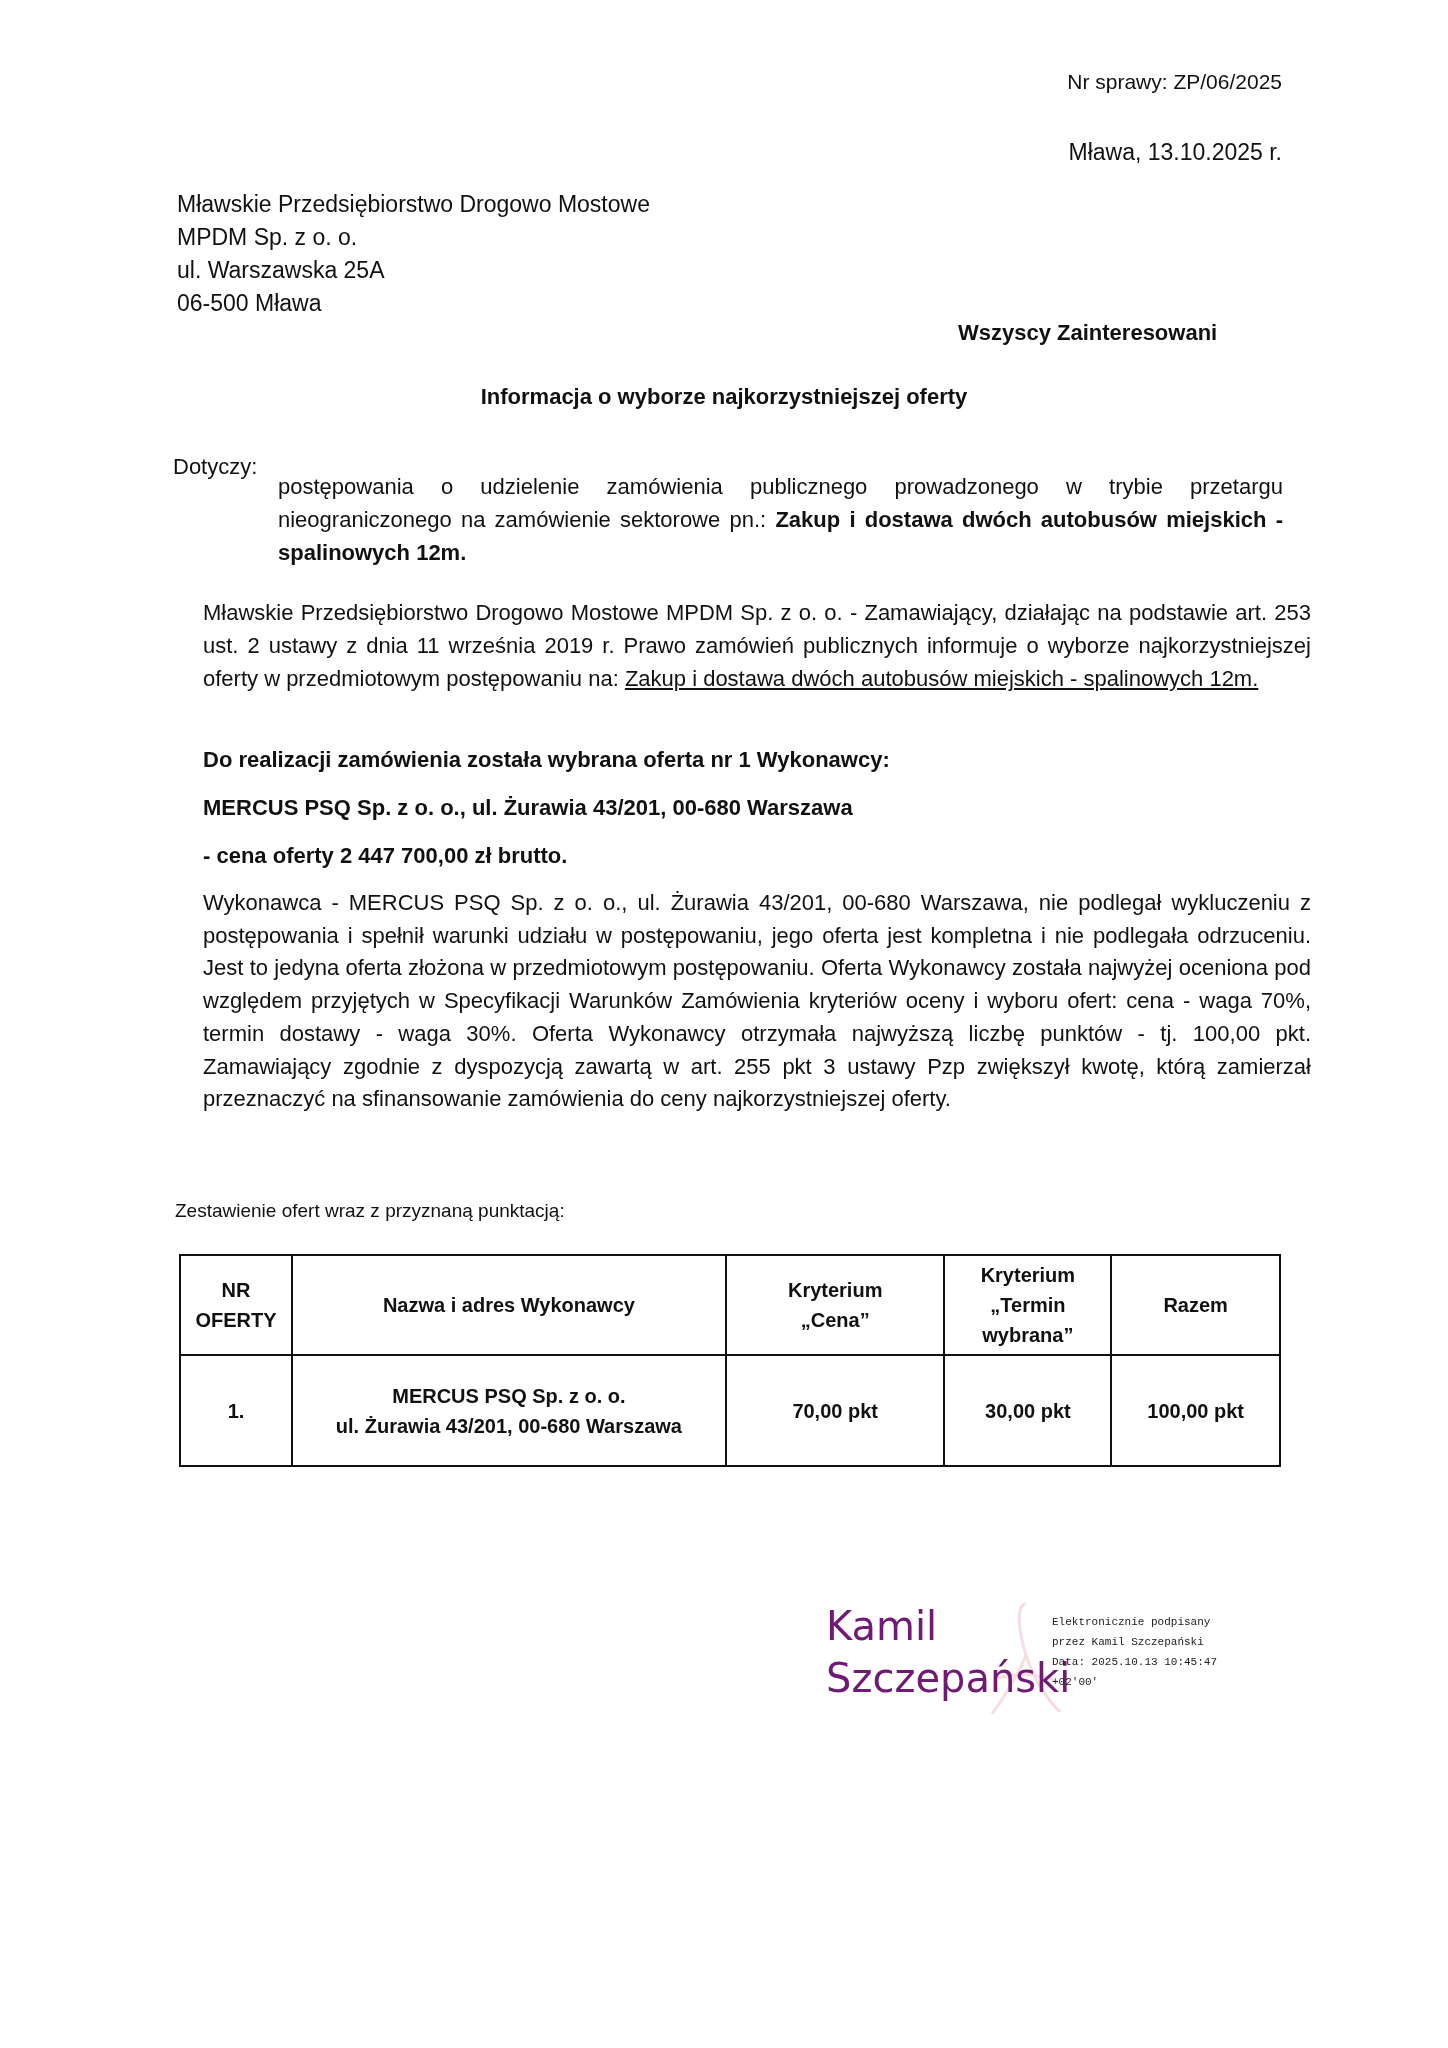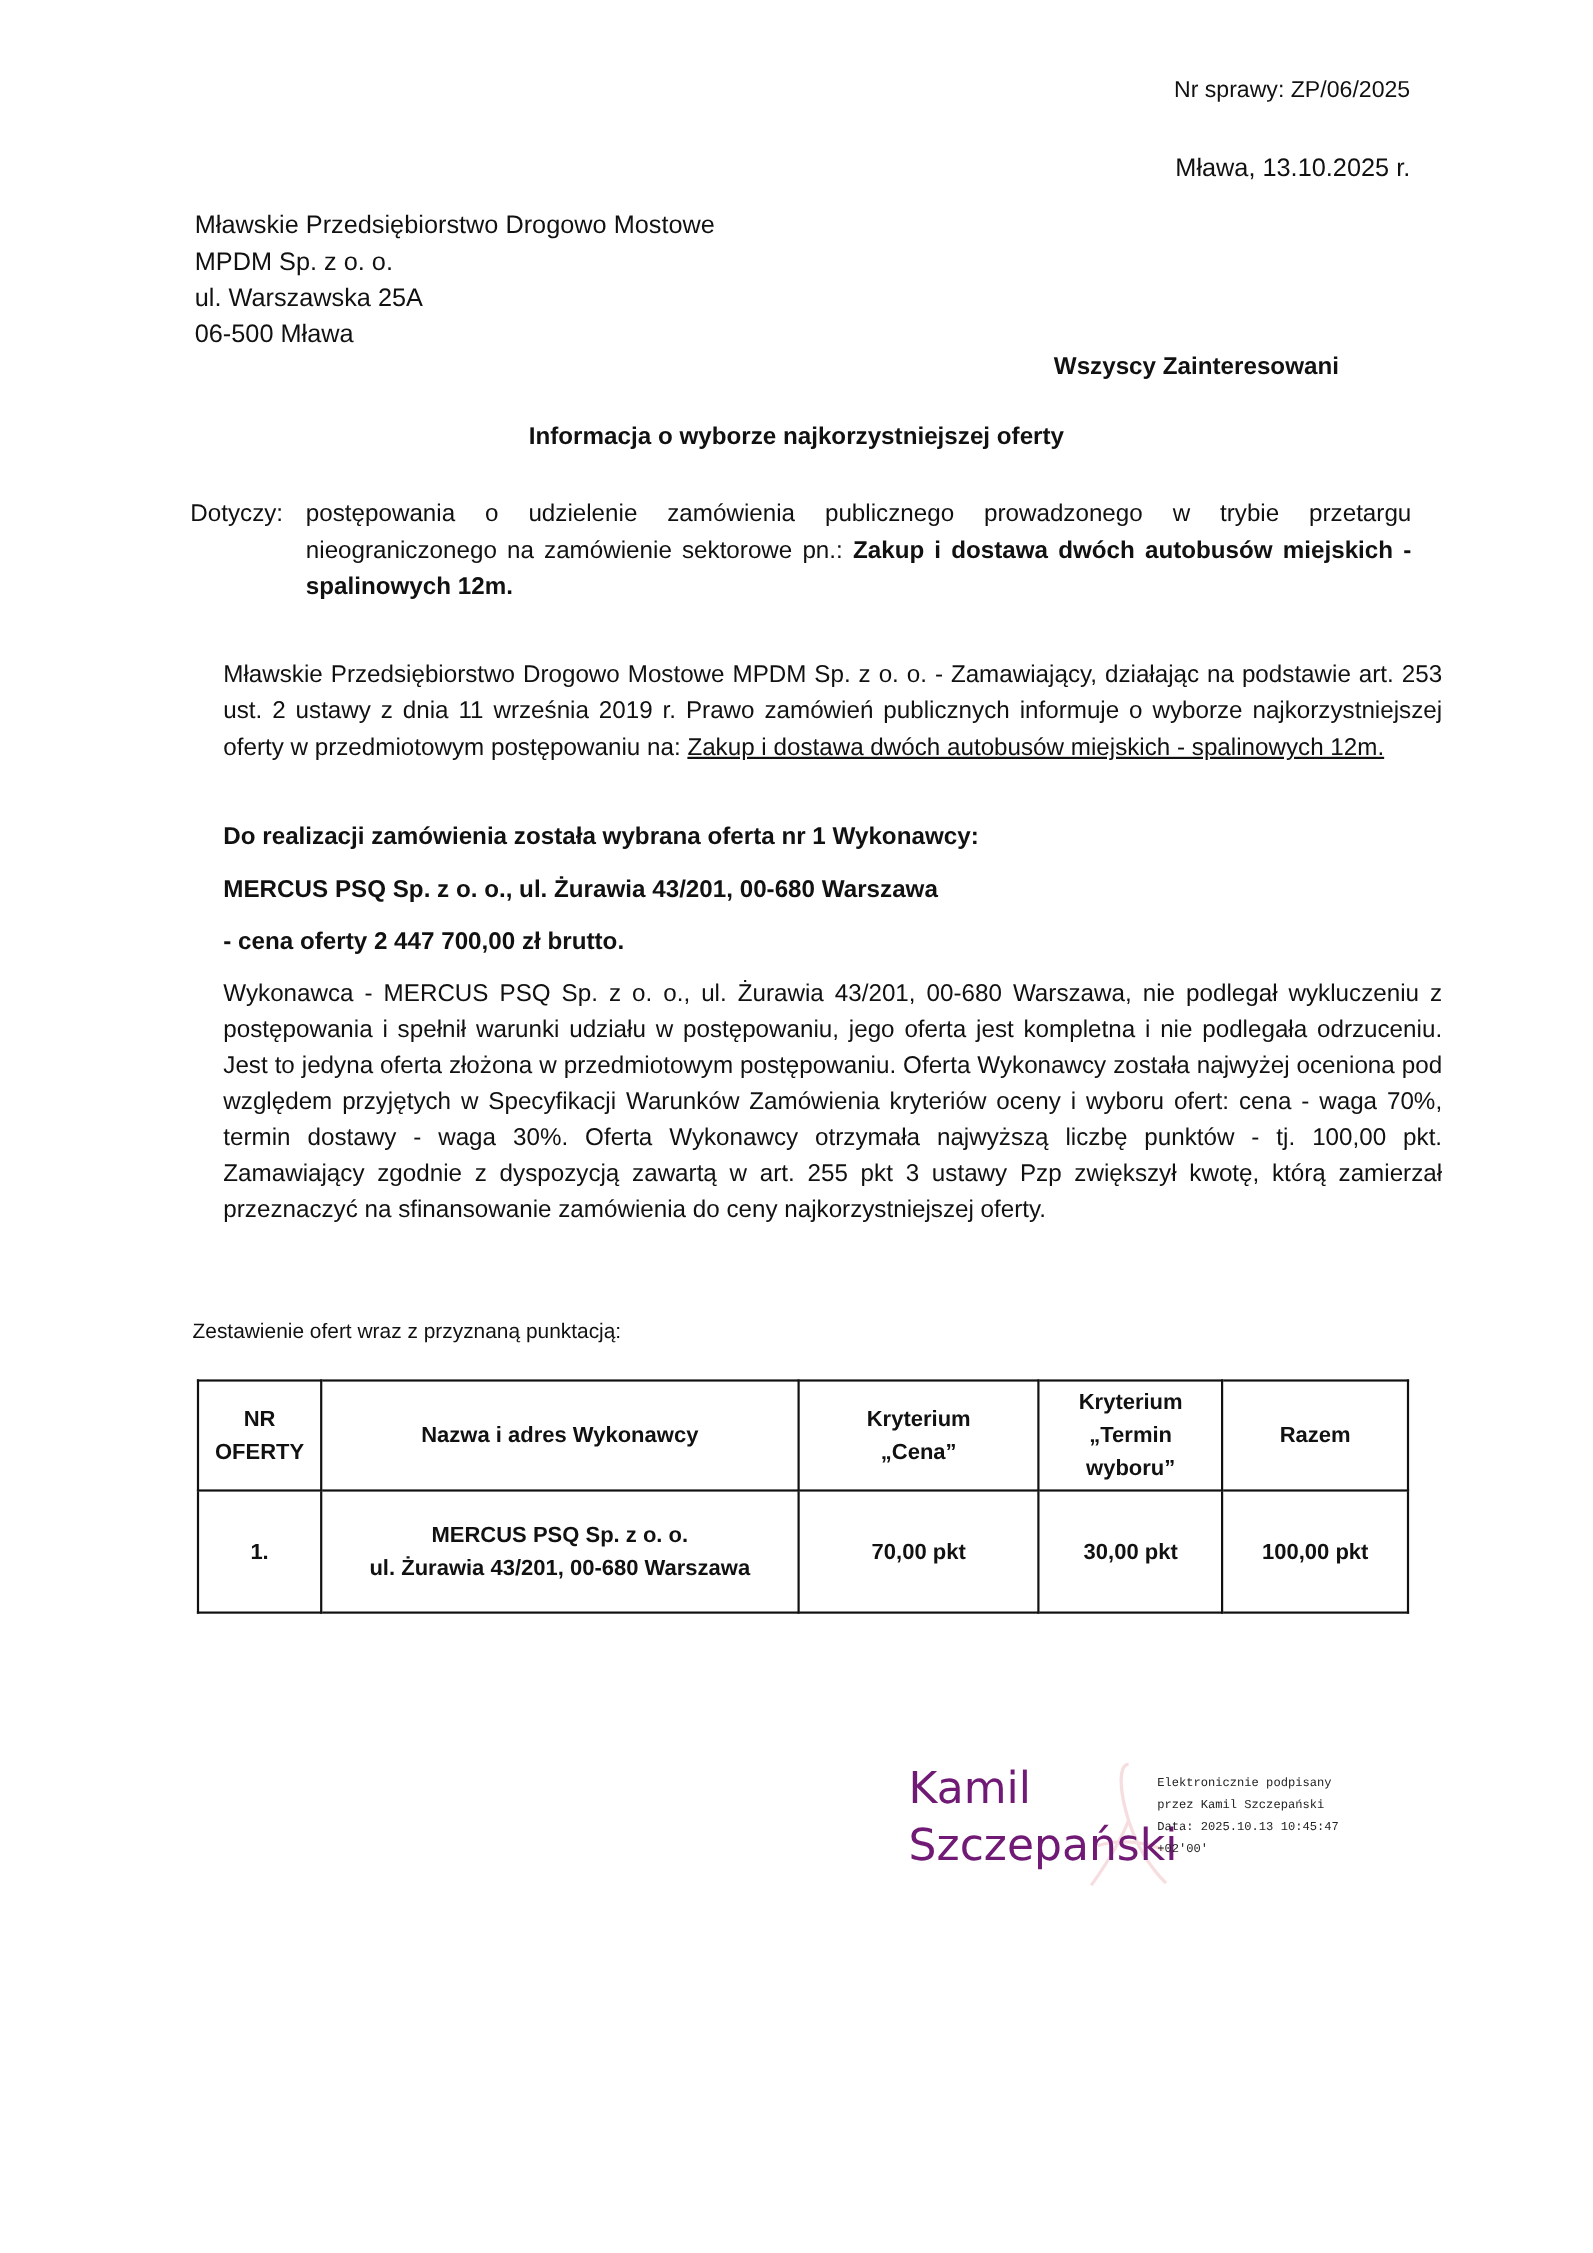--- a/index.html
+++ b/index.html
@@ -11,21 +11,21 @@
   .just { text-align: justify; text-align-last: left; white-space: normal; }
   .u { text-decoration: underline; }
   #header-case { top: 70px; right: 166px; font-size: 21px; }
   #header-date { top: 139px; right: 166px; font-size: 23px; }
   #sender { top: 188px; left: 177px; font-size: 23px; line-height: 33px; }
   #sender div { white-space: nowrap; }
   #recipient { top: 320px; left: 958px; font-size: 22px; }
   #title { top: 384px; left: 0; width: 1448px; text-align: center; font-size: 22px; }
   #subject { top: 450px; left: 173px; width: 1110px; font-size: 22px; line-height: 33px; }
   #subject .lbl { position: absolute; left: 0; top: 0; }
-  #subject .txt { margin-left: 105px; text-indent: 0; text-align: justify; white-space: normal; }
+  #subject .txt { margin-left: 105px; text-indent: 0; text-align: justify; white-space: normal; margin-top: 20px; }
   #para1 { top: 596px; left: 175px; width: 1108px; }
   #chosen1 { top: 743px; left: 175px; }
   #chosen2 { top: 791px; left: 175px; }
   #chosen3 { top: 839px; left: 175px; }
   #para2 { top: 887px; left: 175px; width: 1108px; line-height: 32.7px; }
   #summary { top: 1200px; left: 175px; font-size: 19px; }
   table#offers { position: absolute; top: 1254px; left: 179px; width: 1102px; height: 209px;
                  border-collapse: collapse; font-size: 20px; font-weight: bold; }
   #offers td, #offers th { border: 2px solid #111; text-align: center; vertical-align: middle;
                            padding: 4px 6px; line-height: 30px; }
@@ -77,21 +77,21 @@
       <col style="width:435px">
       <col style="width:219px">
       <col style="width:167px">
       <col style="width:169px">
   </colgroup>
   <thead>
     <tr>
       <th><span>NR</span><br><span>OFERTY</span></th>
       <th>Nazwa i adres Wykonawcy</th>
       <th><span>Kryterium</span><br><span>„Cena”</span></th>
-      <th><span>Kryterium</span><br><span>„Termin</span><br><span>wyboru”</span></th>
+      <th><span>Kryterium</span><br><span>„Termin</span><br><span>wybrana”</span></th>
       <th>Razem</th>
     </tr>
   </thead>
   <tbody>
     <tr>
       <td>1.</td>
       <td><span>MERCUS PSQ Sp. z o. o.</span><br><span>ul. Żurawia 43/201, 00-680 Warszawa</span></td>
       <td>70,00 pkt</td>
       <td>30,00 pkt</td>
       <td>100,00 pkt</td>

